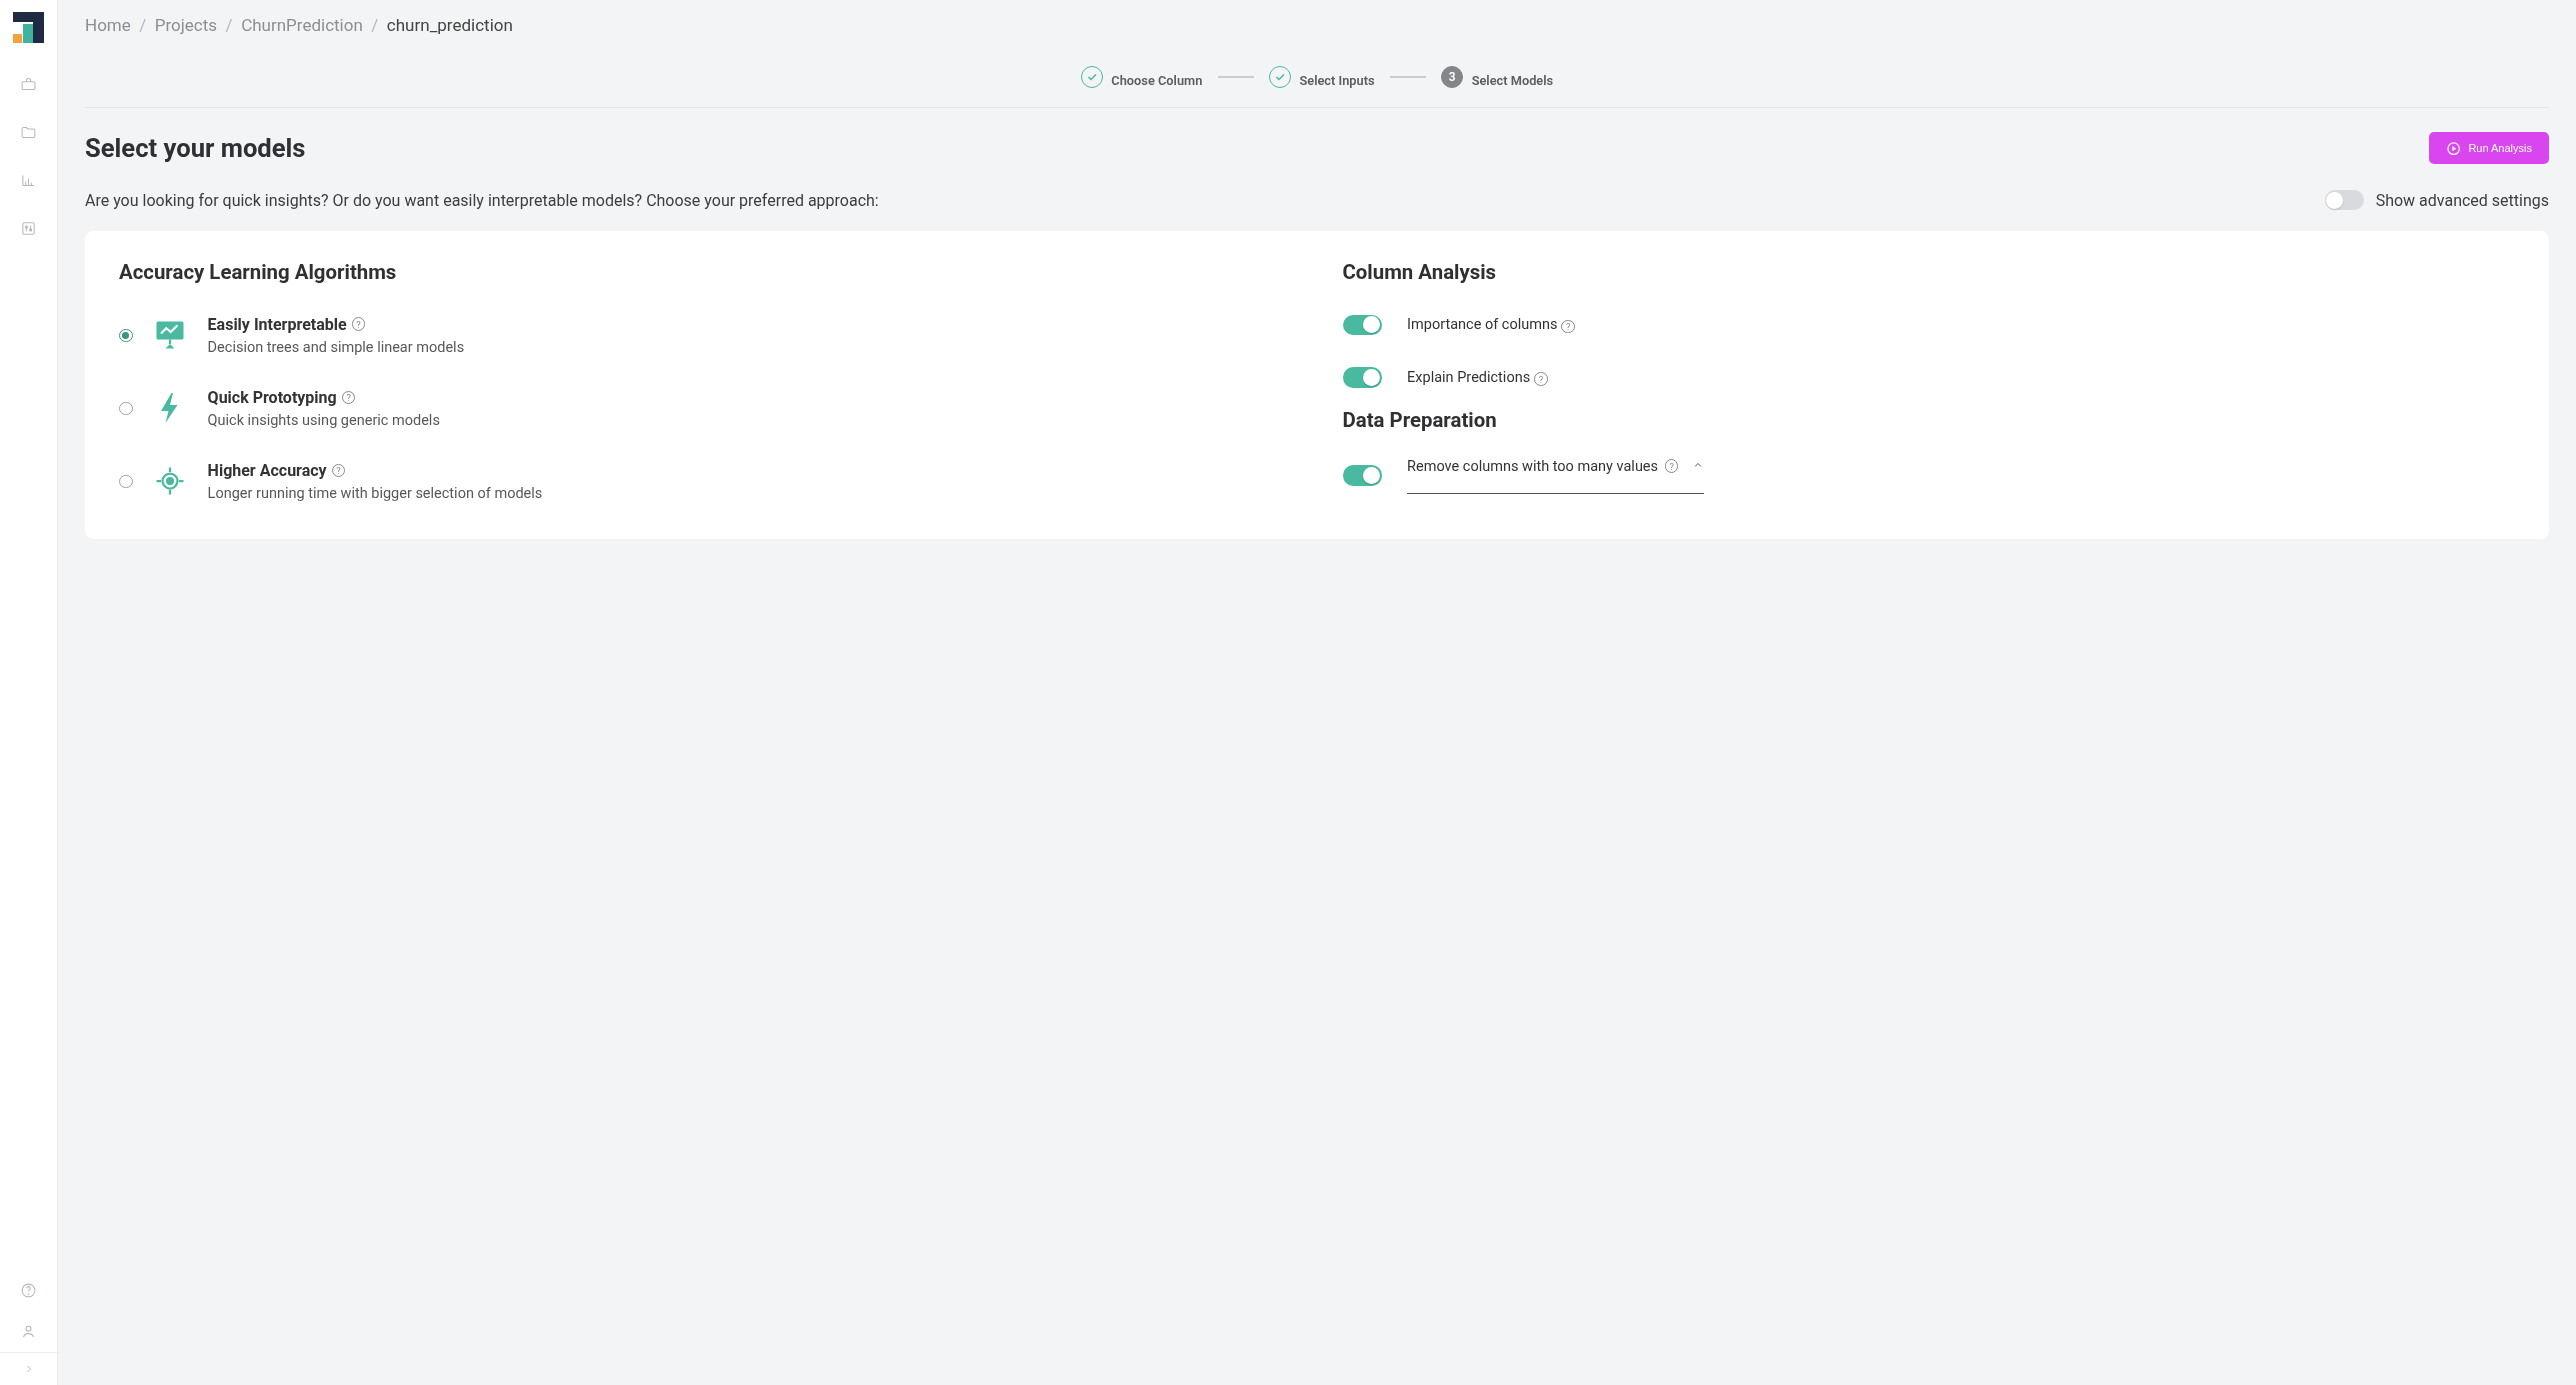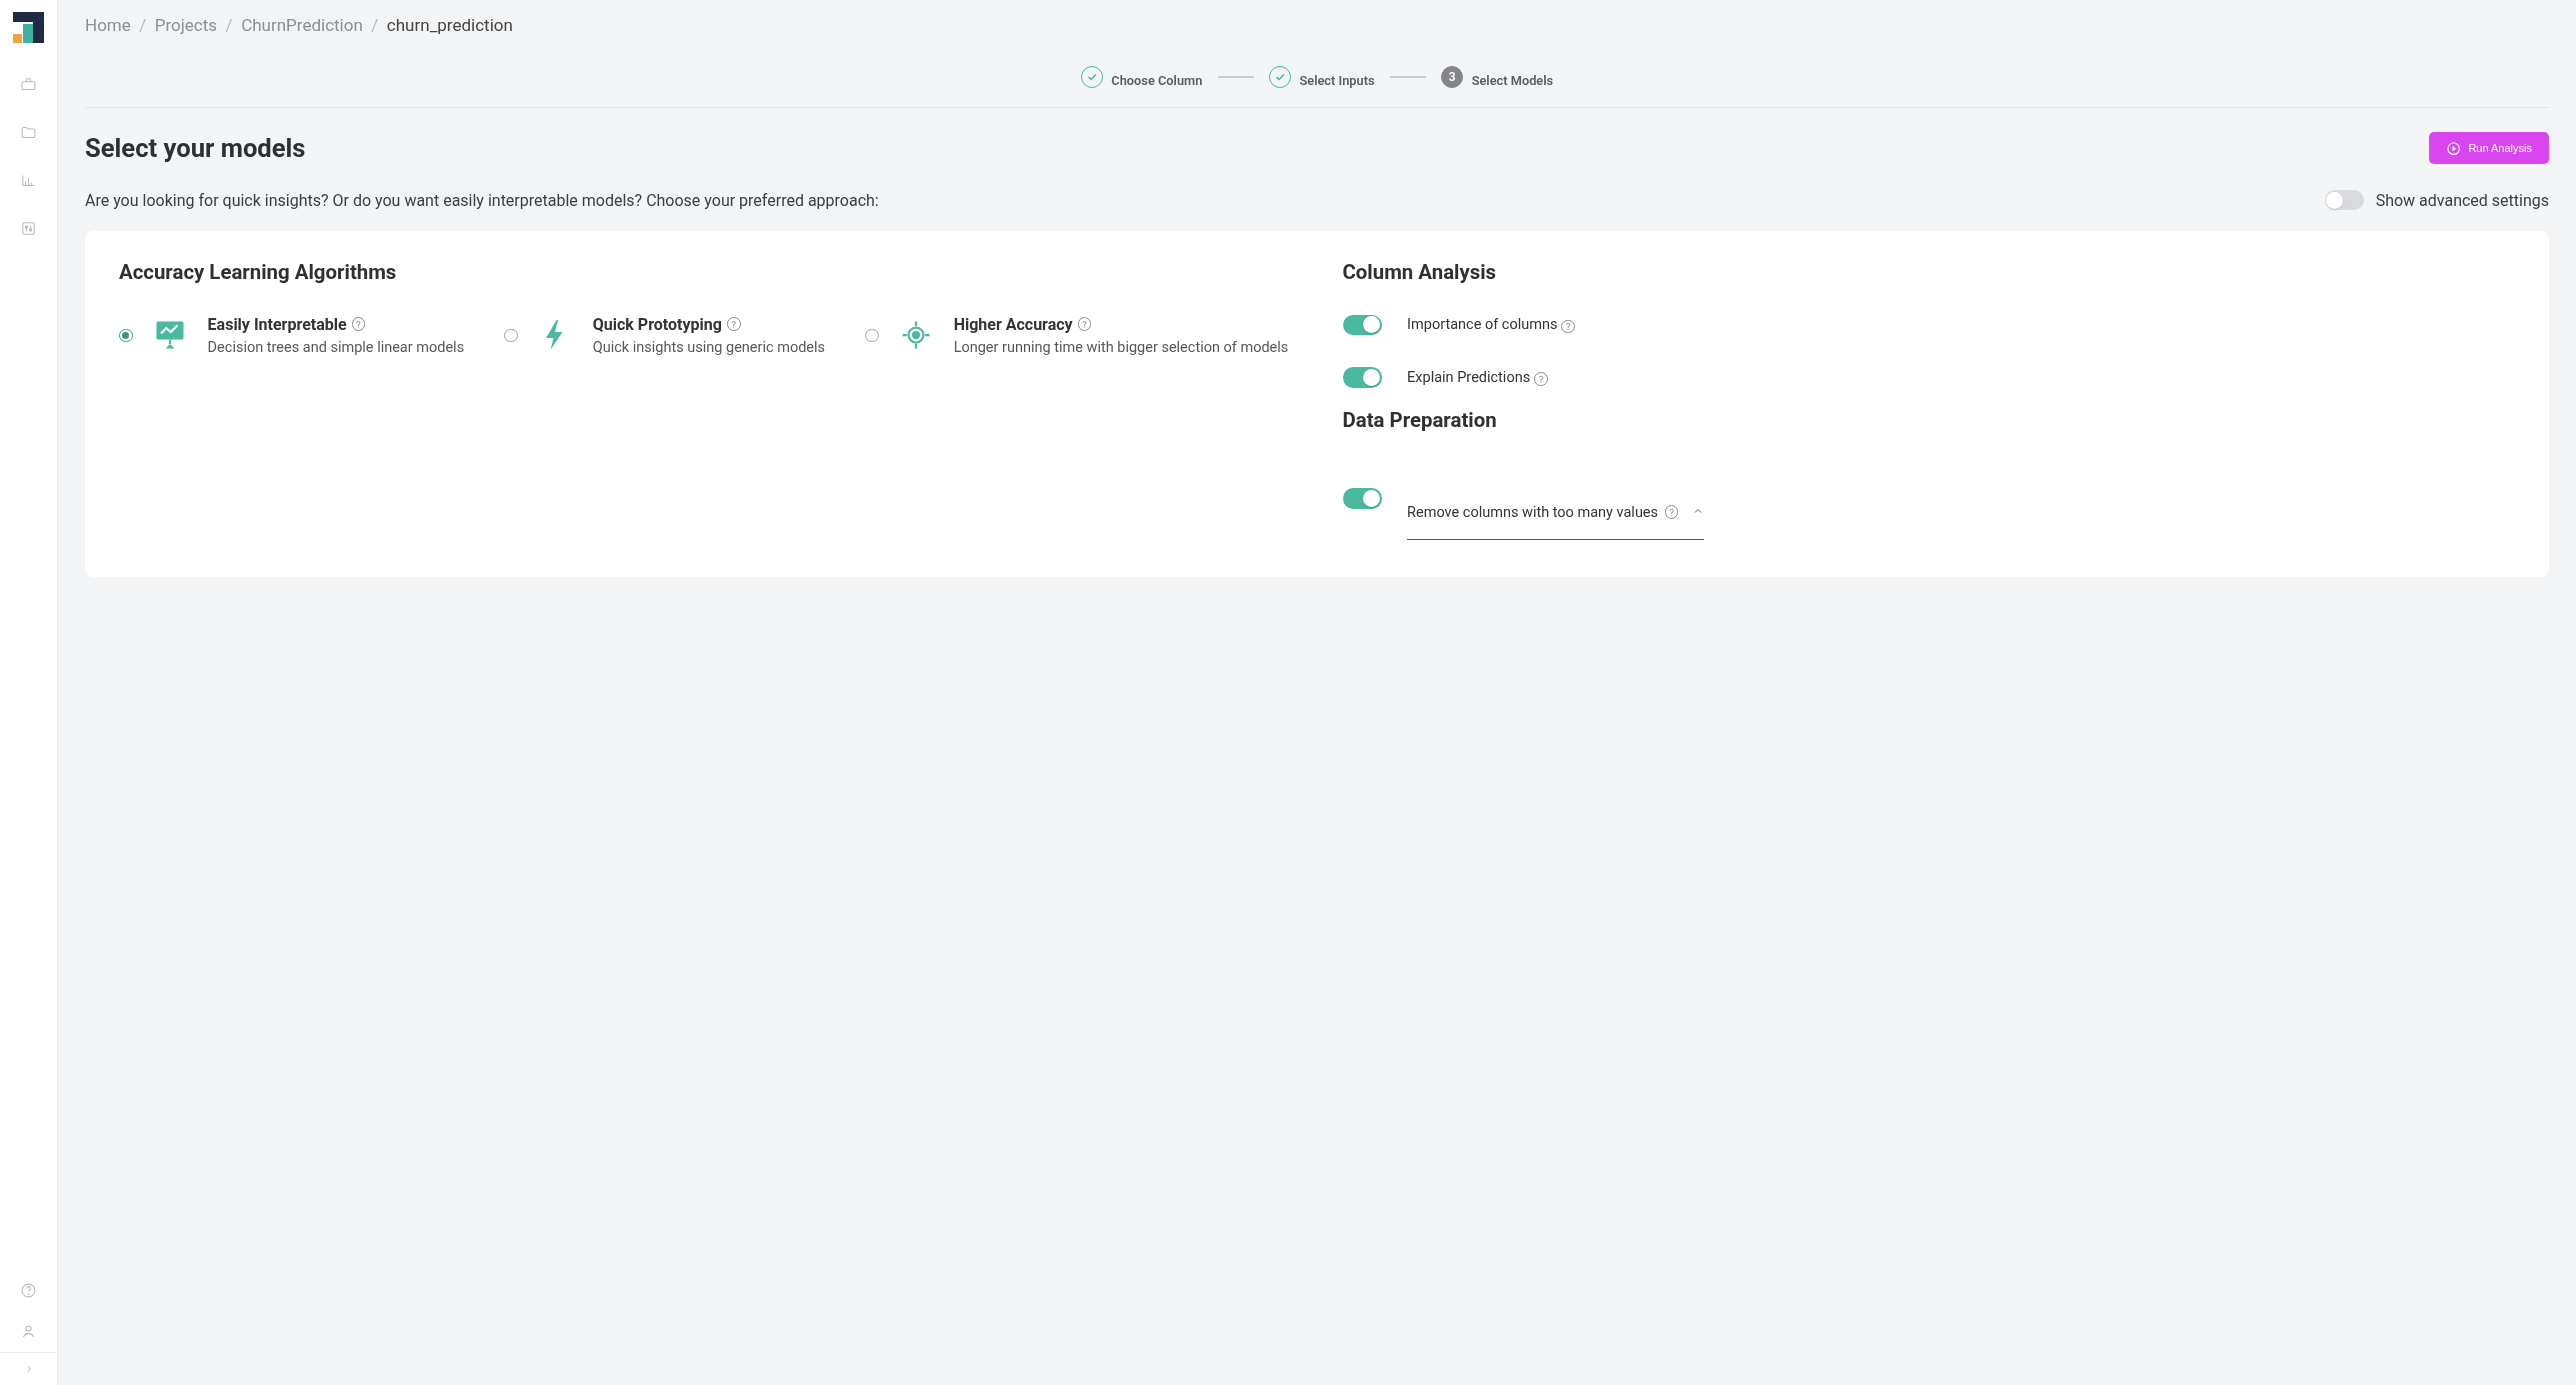--- a/index.html
+++ b/index.html
@@ -62,38 +62,38 @@
   .subtitle-row { display:flex; justify-content:space-between; align-items:center; padding:15.3px 0 20.4px 0; font-size:16px; color:#3b3d40;}
   .adv-wrap { display:flex; align-items:center; gap:12px; }
   .toggle { width:39px; height:20.4px; border-radius:10.2px; background:#d8dadd; position:relative; cursor:pointer; }
   .toggle .knob { width:17px; height:17px; border-radius:50%; background:#fff; position:absolute; top:1.7px; left:1.7px; box-shadow:0 0.9px 1.7px rgba(0,0,0,.15);}
   .toggle.on { background:#49b9a0; }
   .toggle.on .knob { left:20.4px; }
   
   .card { background:#fff; border-radius:8.5px; padding:29px 34px 37px 34px; display:flex; gap:51px; }
   .card-left, .card-right { flex:1; }
   .card h2 { font-size:20.4px; font-weight:700; color:#2e3033; margin-bottom:31px;}
-  .algo-list { display:flex; flex-direction:row; gap:40px; }
+  .algo-list { display:flex; flex-direction:column; gap:32px; }
   .algo-item { display:flex; align-items:center; gap:19px; }
   .radio { width:13.6px; height:13.6px; border-radius:50%; border:1.7px solid #9da0a5; display:flex; align-items:center; justify-content:center; cursor:pointer; flex-shrink:0;}
   .radio.selected { border-color:#3a9680; }
   .radio.selected::after { content:''; width:6.8px; height:6.8px; border-radius:50%; background:#3a9680; }
   .algo-icon { width:37px; height:37px; color:#49b9a0; display:flex; align-items:center; justify-content:center; flex-shrink:0;}
   .algo-icon svg { width:36px; height:36px; }
   .algo-text { display:flex; flex-direction:column; gap:5.1px; }
   .algo-title { font-size:16px; font-weight:700; color:#333; display:flex; align-items:center; gap:5.1px;}
   .algo-desc { font-size:14.5px; color:#55585c; }
   .help-icon { width:13.6px; height:13.6px; border:1.3px solid #888; border-radius:50%; display:inline-flex; align-items:center; justify-content:center; font-size:9.4px; color:#888; cursor:pointer; font-weight:normal;}
   
   .option-list { display:flex; flex-direction:column; gap:32px; margin-bottom:20.4px;}
   .option-row { display:flex; align-items:center; gap:25.6px; }
   .option-label { font-size:14.5px; color:#333; display:flex; align-items:flex-end; gap:4px;}
   .section-title2 { font-size:20.4px; font-weight:700; color:#2e3033; margin:10.2px 0 25.6px 0;}
   .data-prep-row { display:flex; align-items:center; gap:25.6px; }
-  .prep-label-wrap { display:flex; flex-direction:column; border-bottom:0.9px solid #555; padding-bottom:18px; min-width:256px;margin-top:46px;}
+  .prep-label-wrap { display:flex; flex-direction:column; border-bottom:0.9px solid #555; padding-bottom:18px; min-width:256px;}
   .prep-label { font-size:14.5px; color:#333; display:flex; align-items:center; gap:6.8px;}
   .prep-label .chev { margin-left:6.8px; }
   .chev svg { width:12px; height:12px; stroke:#555; fill:none; stroke-width:2;}
 </style>
 </head>
 <body>
 
 <div class="sidebar">
   <div class="logo">
     <div class="bar barTop"></div>

